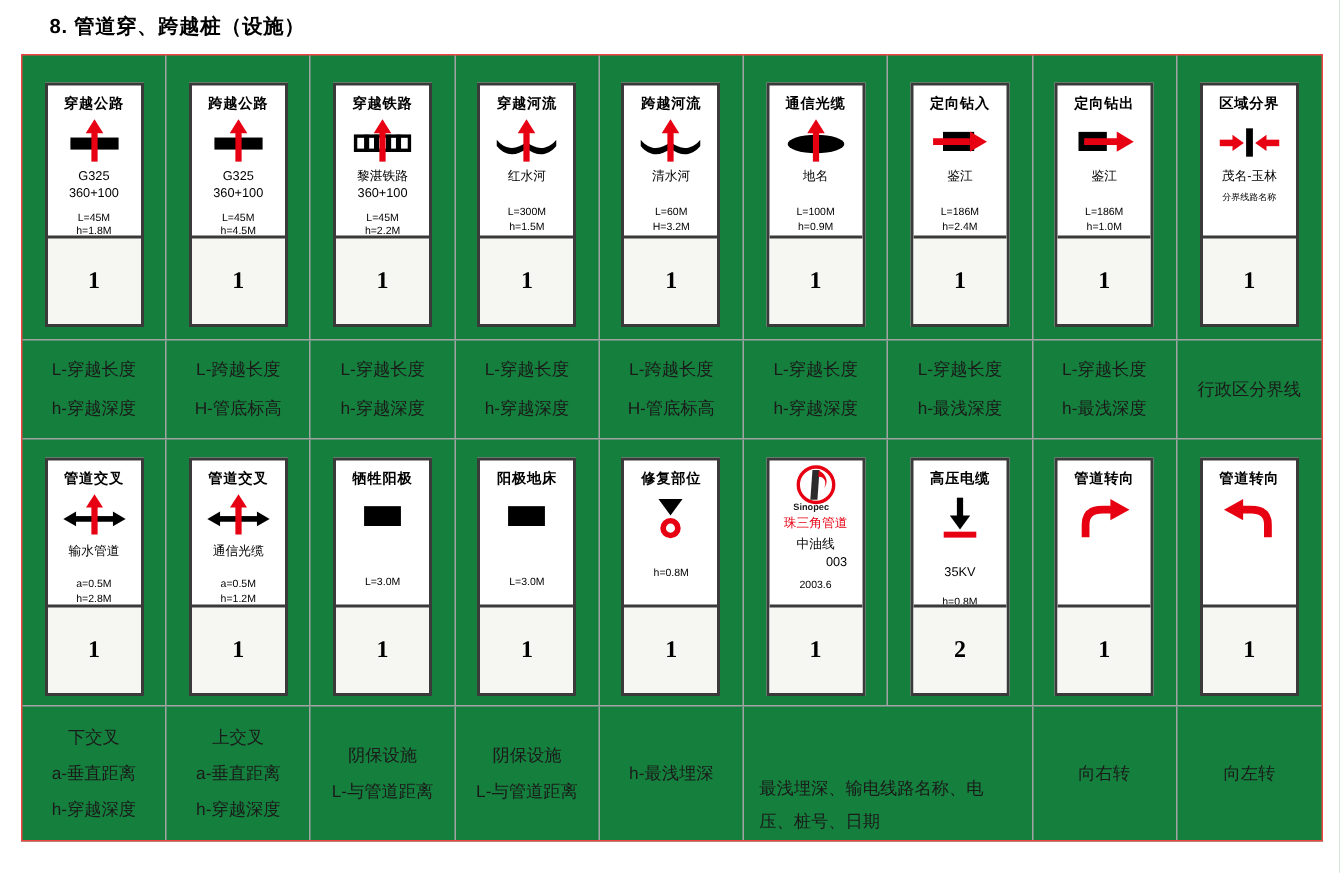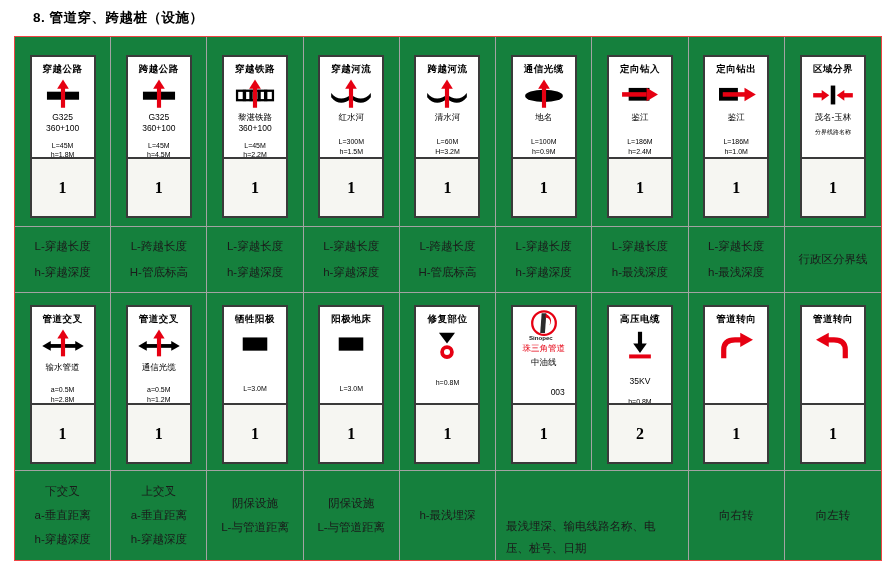--- a/index.html
+++ b/index.html
@@ -337,21 +337,21 @@
           <div class="post">
             <div class="sign">
               <div class="sign-icon"><svg viewBox="0 0 48 36" width="46" height="34">
                   <circle cx="24" cy="15" r="12.5" fill="#fff" stroke="#e60012" stroke-width="2.4"></circle>
                   <path d="M21.5 4.5 L26.5 4.5 L25 25.5 L20 25.5 Z" fill="#2b2b2b"></path>
                   <path d="M26 5 C32 8 33 14 29.5 17.5 C32.5 13 29 8.5 25.5 9.5 Z" fill="#e60012"></path>
                   <text x="8" y="33" font-size="6.5" font-weight="bold" fill="#1a1a1a">Sinopec</text>
                 </svg></div>
               <div class="line red" style="color: rgb(230, 0, 18); text-align: center;">珠三角管道</div>
               <div class="line big" style="margin-top: 3px;">中油线</div>
-              <div class="line big" style="margin-top: 18px; padding-left: 28px;">003</div>
+              <div class="line big" style="margin-top: 0; padding-left: 28px;">003</div>
               <div class="line small" style="margin-top: 6px;">2003.6</div>
             </div>
             <div class="base">
               <span class="base-num">1</span>
             </div>
           </div>
         </div>
         <div class="cell marker-cell">
           <div class="post">
             <div class="sign">

